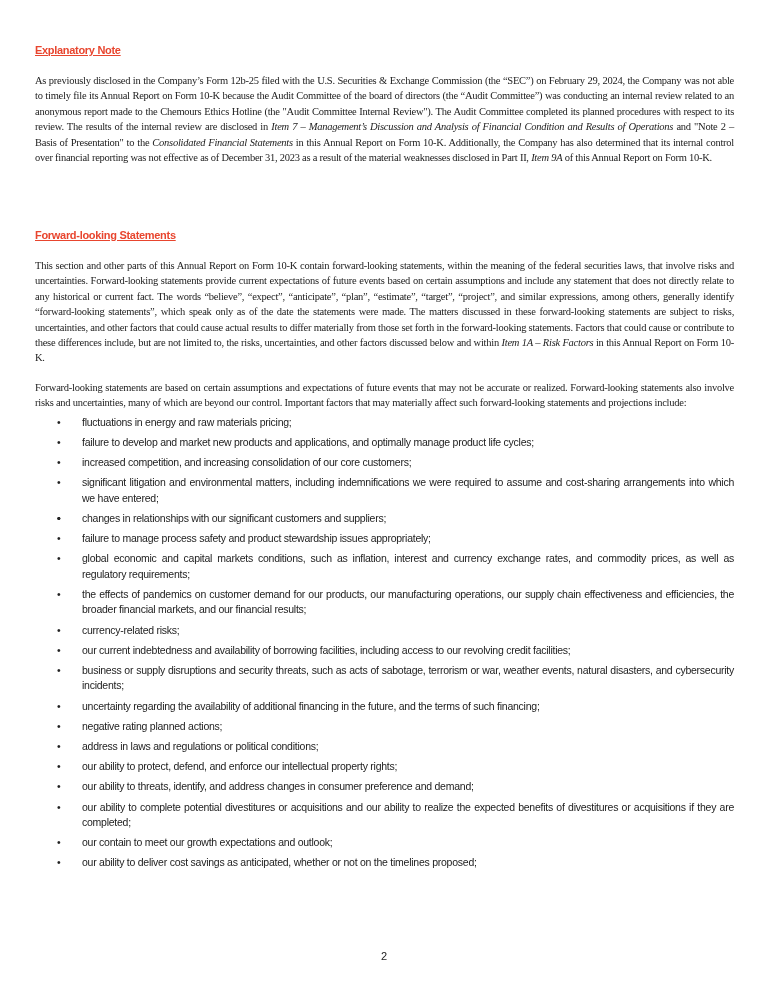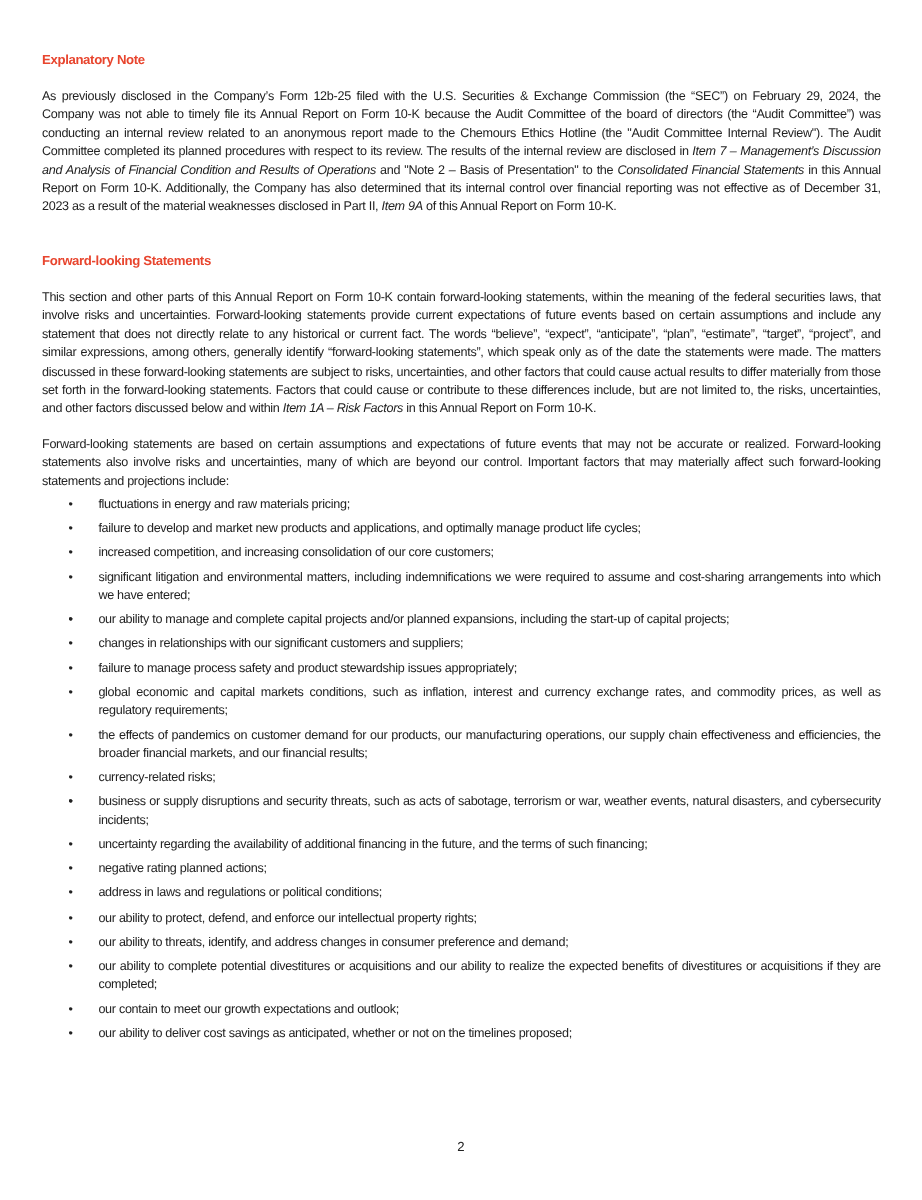--- a/index.html
+++ b/index.html
@@ -1,21 +1,21 @@
 <!DOCTYPE html>
 <html><head>
 <meta charset="utf-8">
 <style>
   html, body { margin: 0; padding: 0; background: #ffffff; }
   body { width: 768px; height: 1000px; position: relative; overflow: hidden;
          font-family: "Liberation Sans", sans-serif; color: #222; }
   .page { position: absolute; left: 35px; top: 44px; width: 699px; }
-  .heading { color: #e8452e; font-weight: bold; font-size: 11px; letter-spacing: -0.3px; margin: 0; }
-  p.body { font-size: 10.5px; line-height: 15.4px; text-align: justify; margin: 0; letter-spacing: -0.25px; }
-  .sec2 { position: absolute; left: 35px; top: 212px; width: 699px; }
+  .heading { color: #e8452e; font-weight: bold; text-decoration: underline; font-size: 11px; letter-spacing: -0.3px; margin: 0; }
+  p.body { font-size: 10.5px; line-height: 15.4px; text-align: justify; margin: 0; letter-spacing: -0.25px; font-family: Liberation Serif, serif; }
+  .sec2 { position: absolute; left: 35px; top: 229px; width: 699px; }
   .gap1 { height: 17px; }
   .gap2 { height: 14px; }
   ul.bullets { list-style: none; margin: 4px 0 0 0; padding: 0; }
   ul.bullets li { position: relative; padding-left: 47px; font-size: 10.5px; line-height: 15.4px; text-align: justify; letter-spacing: -0.25px; margin-bottom: 4.8px; }
   ul.bullets li .dot { position: absolute; left: 22px; top: 0; }
   .pagenum { position: absolute; top: 950px; left: 0; width: 768px; text-align: center; font-size: 11px; }
   i { font-style: italic; }
 </style>
 </head>
 <body>
@@ -31,27 +31,27 @@
   <div class="gap1"></div>
   <p class="body"><span>This section and other parts of this Annual Report on Form 10-K contain forward-looking statements, within the meaning of the federal securities laws, that involve risks and uncertainties. Forward-looking statements provide current expectations of future events based on certain assumptions and include any statement that does not directly relate to any historical or current fact. The words “believe”, “expect”, “anticipate”, “plan”, “estimate”, “target”, “project”, and similar expressions, among others, generally identify “forward-looking statements”, which speak only as of the date the statements were made. The matters discussed in these forward-looking statements are subject to risks, uncertainties, and other factors that could cause actual results to differ materially from those set forth in the forward-looking statements. Factors that could cause or contribute to these differences include, but are not limited to, the risks, uncertainties, and other factors discussed below and within </span><i>Item 1A – Risk Factors</i><span> in this Annual Report on Form 10-K.</span></p>
   <div class="gap2"></div>
   <p class="body">Forward-looking statements are based on certain assumptions and expectations of future events that may not be accurate or realized. Forward-looking statements also involve risks and uncertainties, many of which are beyond our control. Important factors that may materially affect such forward-looking statements and projections include:</p>
   <ul class="bullets">
       <li><span class="dot">•</span><span>fluctuations in energy and raw materials pricing;</span></li>
       <li><span class="dot">•</span><span>failure to develop and market new products and applications, and optimally manage product life cycles;</span></li>
       <li><span class="dot">•</span><span>increased competition, and increasing consolidation of our core customers;</span></li>
       <li><span class="dot">•</span><span>significant litigation and environmental matters, including indemnifications we were required to assume and cost-sharing arrangements into which we have entered;</span></li>
       <li><span class="dot">•</span></li>
-      <li><span class="dot">•</span><span>our ability to manage and complete capital projects and/or planned expansions, including the start-up of capital projects;</span></li>
+      <li><span class="dot">•</span></li>
       <li><span class="dot">•</span><span>changes in relationships with our significant customers and suppliers;</span></li>
       <li><span class="dot">•</span><span>failure to manage process safety and product stewardship issues appropriately;</span></li>
       <li><span class="dot">•</span><span>global economic and capital markets conditions, such as inflation, interest and currency exchange rates, and commodity prices, as well as regulatory requirements;</span></li>
       <li><span class="dot">•</span><span>the effects of pandemics on customer demand for our products, our manufacturing operations, our supply chain effectiveness and efficiencies, the broader financial markets, and our financial results;</span></li>
       <li><span class="dot">•</span><span>currency-related risks;</span></li>
-      <li><span class="dot">•</span></li>
+      <li><span class="dot">•</span><span>our current indebtedness and availability of borrowing facilities, including access to our revolving credit facilities;</span></li>
       <li><span class="dot">•</span><span>business or supply disruptions and security threats, such as acts of sabotage, terrorism or war, weather events, natural disasters, and cybersecurity incidents;</span></li>
       <li><span class="dot">•</span><span>uncertainty regarding the availability of additional financing in the future, and the terms of such financing;</span></li>
       <li><span class="dot">•</span><span>negative rating planned actions;</span></li>
       <li><span class="dot">•</span><span>address in laws and regulations or political conditions;</span></li>
       <li><span class="dot">•</span><span>our ability to protect, defend, and enforce our intellectual property rights;</span></li>
       <li><span class="dot">•</span><span>our ability to threats, identify, and address changes in consumer preference and demand;</span></li>
       <li><span class="dot">•</span><span>our ability to complete potential divestitures or acquisitions and our ability to realize the expected benefits of divestitures or acquisitions if they are completed;</span></li>
       <li><span class="dot">•</span><span>our contain to meet our growth expectations and outlook;</span></li>
       <li><span class="dot">•</span><span>our ability to deliver cost savings as anticipated, whether or not on the timelines proposed;</span></li>
     </ul>

